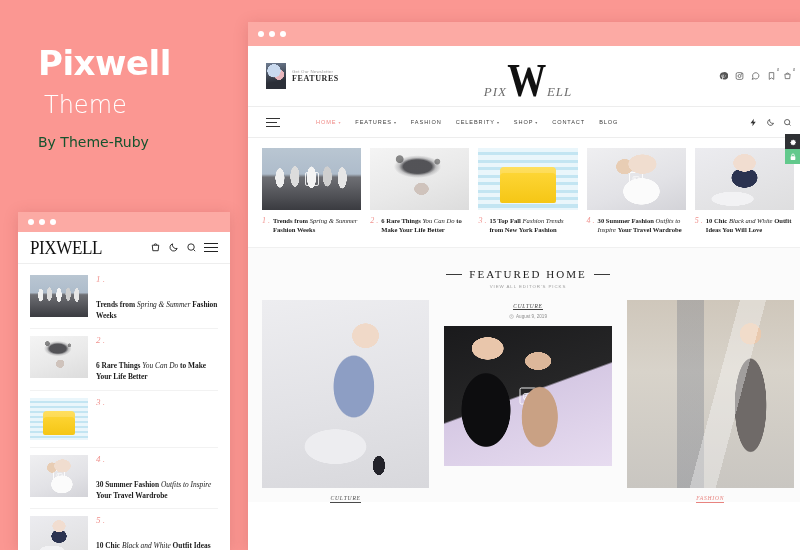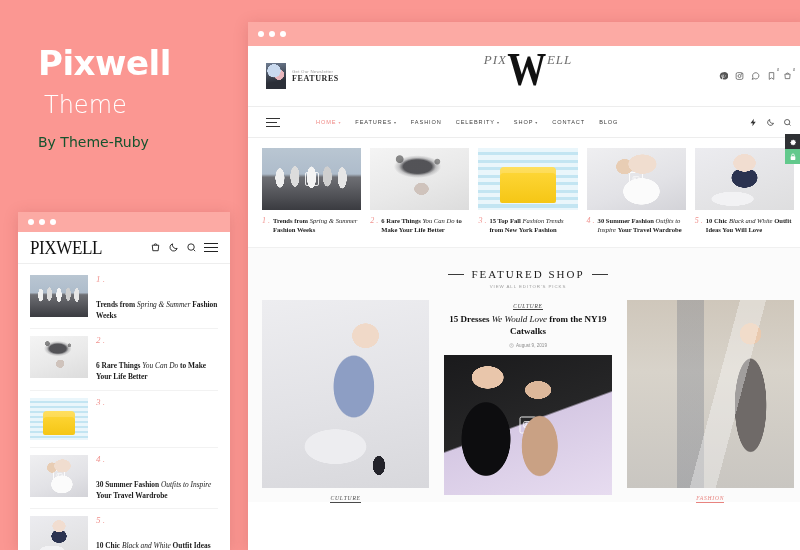--- a/index.html
+++ b/index.html
@@ -51,21 +51,21 @@
   }
   .news-txt { line-height: 1.15; }
   .news-top { font-size: 4.4px; color: #9a9a9a; letter-spacing: .2px; }
   .news-sub {
     font-family: "Liberation Serif", serif; font-size: 8px; font-weight: 700;
     color: #2a2a2a; letter-spacing: .6px;
   }
 
   .logo {
     position: absolute; left: 50%; top: 50%; transform: translate(-50%, -50%);
-    display: flex; align-items: flex-start; height: 48px;
+    display: flex; align-items: flex-end; height: 48px;
   }
   .logo-txt {
     font-family: "Liberation Serif", serif; font-size: 13px; letter-spacing: 1px;
     color: #6e6e6e; font-style: italic;
   }
   .logo-w {
     font-family: "Liberation Serif", serif; font-size: 46px; font-weight: 700;
     color: #111; line-height: .8; margin: 0 -3px; transform: scaleX(.85);
   }
 
@@ -481,31 +481,30 @@
       </div>
       <div class="trend-txt">
         <span class="t-num">5 .</span>
         <span class="t-title"><span>10 Chic </span><i>Black and White </i><span>Outfit Ideas You Will Love</span></span>
       </div>
     </div>
   </div>
 
   <div class="feat-sec">
     <div class="feat-head">
-      <div class="feat-title">FEATURED SHOP</div>
+      <div class="feat-title">FEATURED HOME</div>
       <div class="feat-sub">VIEW ALL EDITOR'S PICKS</div>
     </div>
     <div class="feat-grid">
       <div class="fcol">
         <div class="fimg ph-dress" style="height:188px"></div>
         <div class="fcat cat-culture"><span>CULTURE</span></div>
       </div>
       <div class="fcol center-card">
         <div class="c-cat"><span>CULTURE</span></div>
-        <div class="c-title"><span>15 Dresses </span><i>We Would Love </i><span>from the NY19 Catwalks</span></div>
         <div class="c-date">
           <svg viewBox="0 0 24 24" fill="none" stroke="currentColor" stroke-width="2">
               <circle cx="12" cy="12" r="9"></circle>
               <path d="M12 7v5l3 2"></path>
             </svg>
           <span>August 9, 2019</span>
         </div>
         <div class="c-img ph-black">
           <span class="c-ph">
             <svg viewBox="0 0 24 24" fill="none" stroke="#fff" stroke-width="2">

